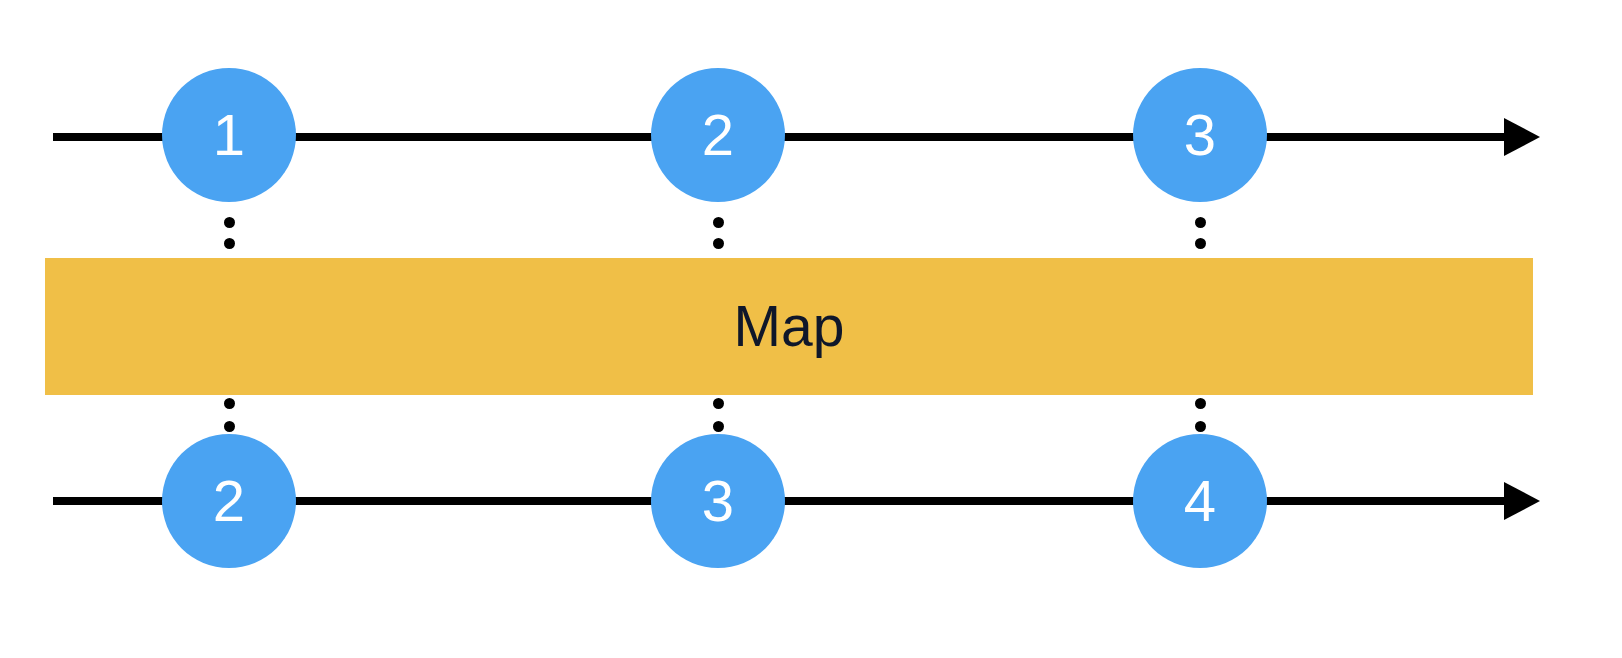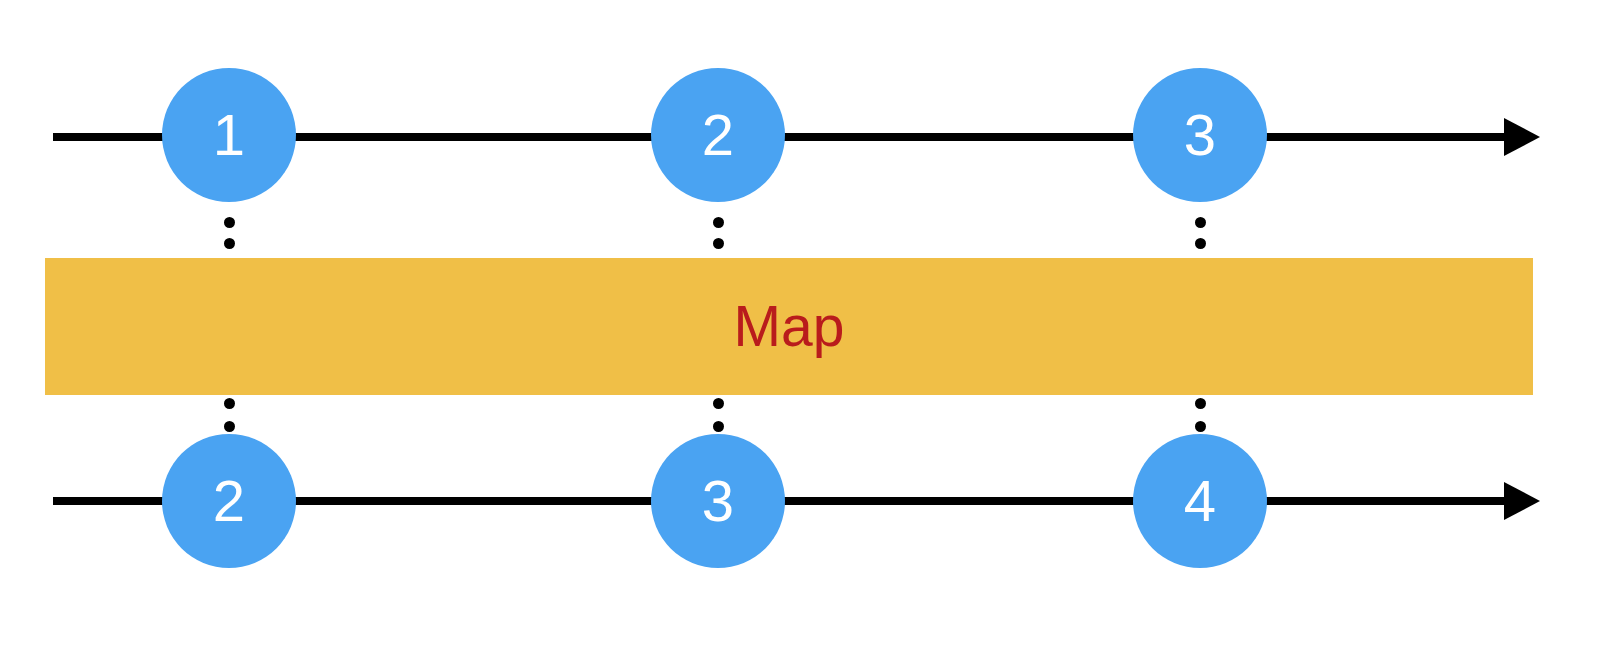--- a/index.html
+++ b/index.html
@@ -113,21 +113,21 @@
       <div class="dot" style="left: 1200px; top: 243px; background: rgb(0, 0, 0);"></div>
       <div class="dot" style="left: 229px; top: 403px; background: rgb(0, 0, 0);"></div>
       <div class="dot" style="left: 229px; top: 426px; background: rgb(0, 0, 0);"></div>
       <div class="dot" style="left: 718px; top: 403px; background: rgb(0, 0, 0);"></div>
       <div class="dot" style="left: 718px; top: 426px; background: rgb(0, 0, 0);"></div>
       <div class="dot" style="left: 1200px; top: 403px; background: rgb(0, 0, 0);"></div>
       <div class="dot" style="left: 1200px; top: 426px; background: rgb(0, 0, 0);"></div>
     </div>
 
   <div class="band" id="map-band" style="left: 45px; top: 258px; width: 1488px; height: 137px; background: rgb(240, 191, 71);">
-    <span class="band-label" style="color: #b91c1c;">Map</span>
+    <span class="band-label" style="color: #0f172a;">Map</span>
   </div>
 
   <div id="top-nodes-layer">
       <div class="node" style="left: 229px; top: 135px; background: rgb(74, 163, 242); color: rgb(255, 255, 255);">
         <span>1</span>
       </div>
       <div class="node" style="left: 718px; top: 135px; background: rgb(74, 163, 242); color: rgb(255, 255, 255);">
         <span>2</span>
       </div>
       <div class="node" style="left: 1200px; top: 135px; background: rgb(74, 163, 242); color: rgb(255, 255, 255);">

